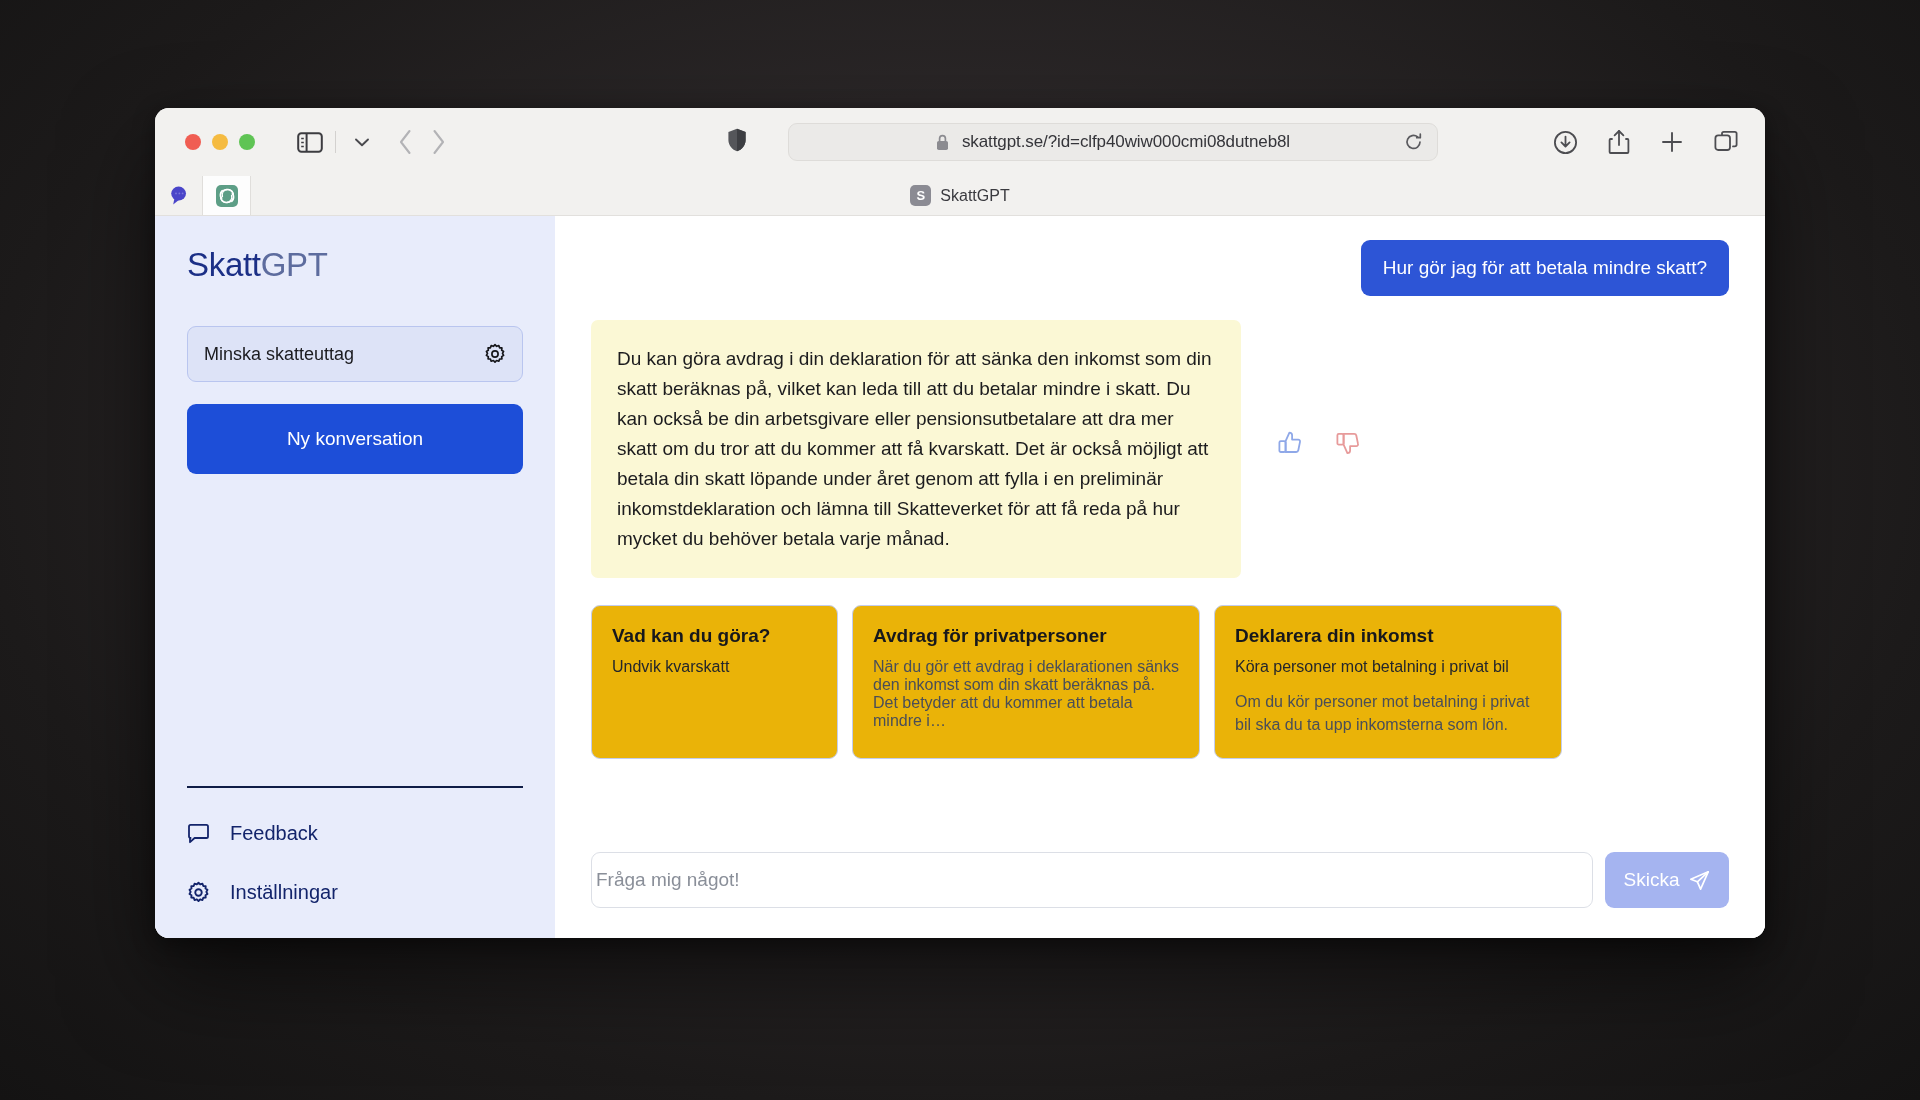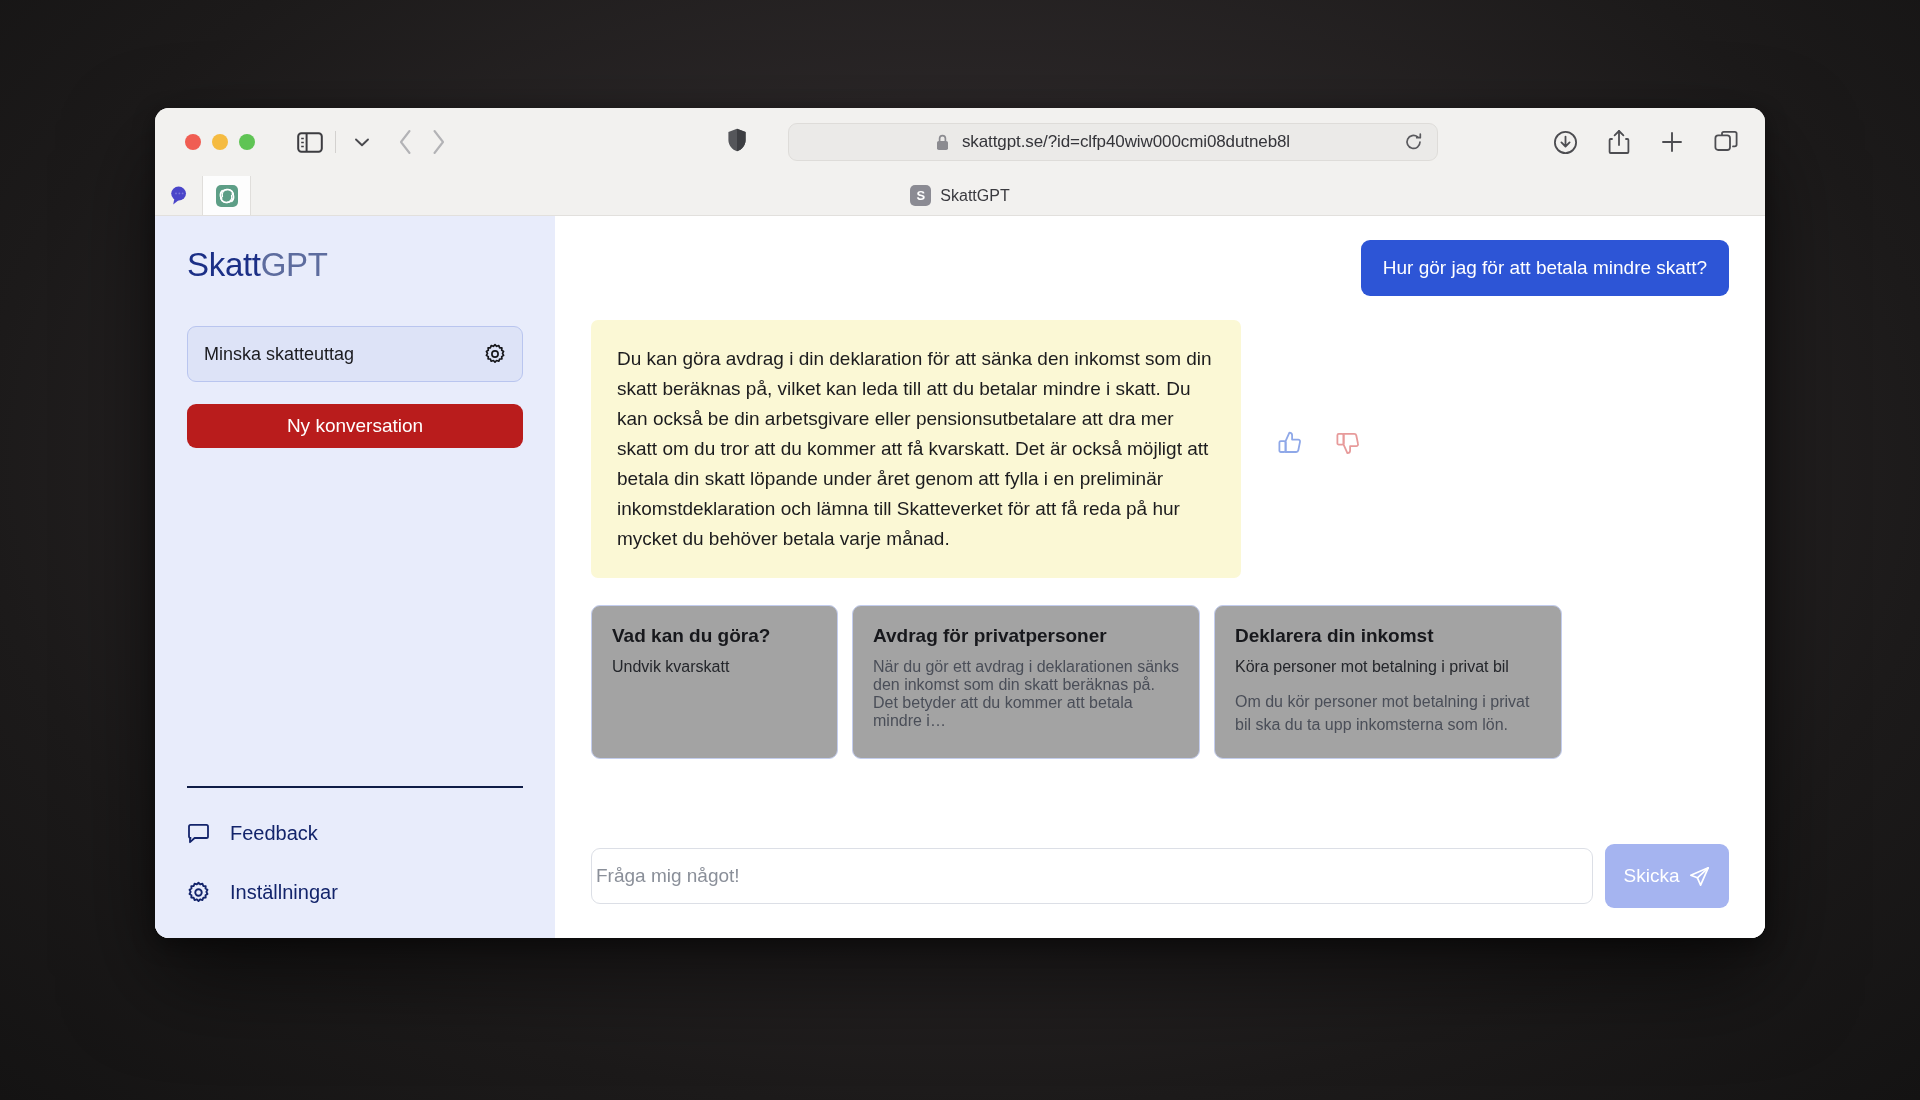--- a/index.html
+++ b/index.html
@@ -160,22 +160,22 @@
     align-items: center;
     padding: 0 16px;
     margin-bottom: 22px;
   }
   .conv-label {
     font-size: 18px;
     color: #1b1b1f;
     flex: 1;
   }
   .btn-new {
-    height: 44px;
-    background: #b91c1c;
+    height: 70px;
+    background: #1d4ed8;
     border-radius: 9px;
     color: #ffffff;
     font-size: 19px;
     display: flex;
     align-items: center;
     justify-content: center;
     border: none;
     cursor: pointer;
     font-family: "Liberation Sans", sans-serif;
   }
@@ -242,21 +242,21 @@
 
   .cards {
     display: flex;
     gap: 14px;
     margin-top: 27px;
   }
   .card {
     border: 1px solid #c3cdee;
     border-radius: 9px;
     padding: 19px 20px 22px 20px;
-    background: #a3a3a3;
+    background: #eab308;
     cursor: pointer;
   }
   .card.c1 { width: 247px; }
   .card.c2 { width: 348px; }
   .card.c3 { width: 348px; }
   .card-title {
     font-size: 19px;
     font-weight: bold;
     color: #17181c;
     margin-bottom: 11px;
@@ -291,21 +291,21 @@
     border-radius: 9px;
     padding: 0 4px;
     font-size: 19px;
     font-family: "Liberation Sans", sans-serif;
     color: #1c1c1e;
     outline: none;
   }
   .composer-input::placeholder { color: #8a8f99; }
   .btn-send {
     width: 124px;
-    height: 64px;
+    height: 56px;
     background: #a5b4f0;
     border: none;
     border-radius: 9px;
     color: #ffffff;
     font-size: 19px;
     display: flex;
     align-items: center;
     justify-content: center;
     gap: 10px;
     cursor: pointer;

